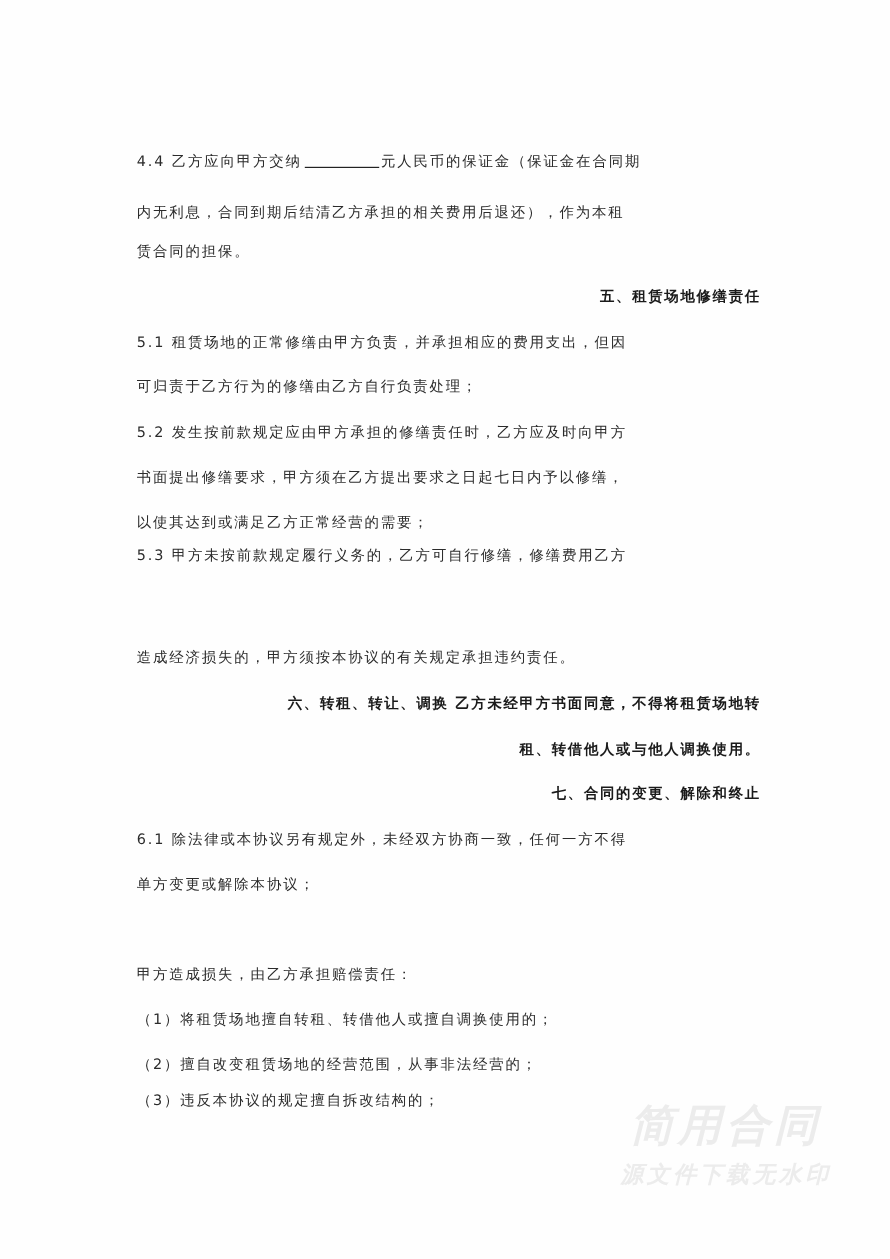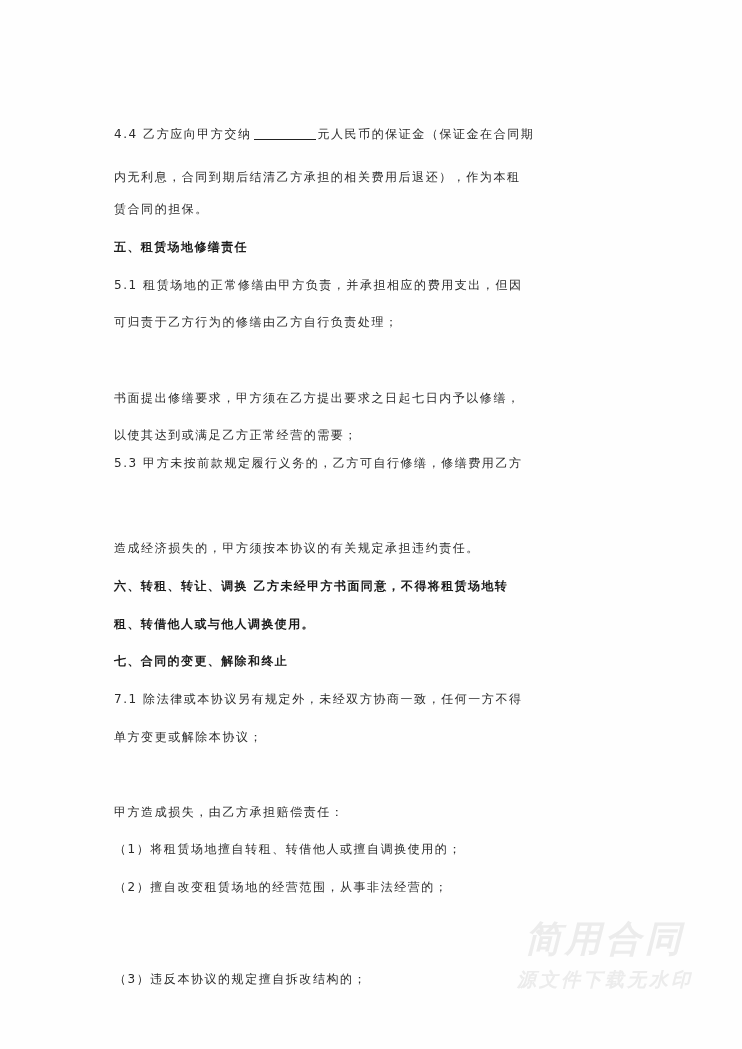--- a/index.html
+++ b/index.html
@@ -29,20 +29,21 @@
       font-size: 12px;
       line-height: 22px;
       letter-spacing: 1.55px;
       white-space: nowrap;
       color: #2b2b2b;
     }
     .line.bold {
       font-weight: bold;
       color: #1a1a1a;
       letter-spacing: 1.4px;
+      text-align: right;
     }
     .blank {
       display: inline-block;
       width: 62px;
       height: 16px;
       border-bottom: 1.5px solid #222;
       vertical-align: -2px;
       margin: 0 2px;
     }
     .watermark {
@@ -75,34 +76,35 @@
 
   <div class="line" style="top:123px">
     <span>4.4 乙方应向甲方交纳</span><span class="blank"></span><span>元人民币的保证金（保证金在合同期</span>
   </div>
   <div class="line" style="top:166px">内无利息，合同到期后结清乙方承担的相关费用后退还），作为本租</div>
   <div class="line" style="top:198px">赁合同的担保。</div>
 
   <div class="line bold" style="top:236px">五、租赁场地修缮责任</div>
   <div class="line" style="top:274px">5.1 租赁场地的正常修缮由甲方负责，并承担相应的费用支出，但因</div>
   <div class="line" style="top:311px">可归责于乙方行为的修缮由乙方自行负责处理；</div>
+  <div class="line" style="top:349px">5.2 发生按前款规定应由甲方承担的修缮责任时，乙方应及时向甲方</div>
   <div class="line" style="top:387px">书面提出修缮要求，甲方须在乙方提出要求之日起七日内予以修缮，</div>
   <div class="line" style="top:424px">以使其达到或满足乙方正常经营的需要；</div>
   <div class="line" style="top:452px">5.3 甲方未按前款规定履行义务的，乙方可自行修缮，修缮费用乙方</div>
   <div class="line" style="top:537px">造成经济损失的，甲方须按本协议的有关规定承担违约责任。</div>
 
   <div class="line bold" style="top:613px">租、转借他人或与他人调换使用。</div>
   <div class="line bold" style="top:575px">六、转租、转让、调换 乙方未经甲方书面同意，不得将租赁场地转</div>
 
   <div class="line bold" style="top:650px">七、合同的变更、解除和终止</div>
-  <div class="line" style="top:688px">7.1 除法律或本协议另有规定外，未经双方协商一致，任何一方不得</div>
+  <div class="line" style="top:688px">6.1 除法律或本协议另有规定外，未经双方协商一致，任何一方不得</div>
   <div class="line" style="top:726px">单方变更或解除本协议；</div>
   <div class="line" style="top:801px">甲方造成损失，由乙方承担赔偿责任：</div>
   <div class="line" style="top:838px">（1）将租赁场地擅自转租、转借他人或擅自调换使用的；</div>
   <div class="line" style="top:876px">（2）擅自改变租赁场地的经营范围，从事非法经营的；</div>
-  <div class="line" style="top:968px">（3）违反本协议的规定擅自拆改结构的；</div>
+  <div class="line" style="top:906px">（3）违反本协议的规定擅自拆改结构的；</div>
 
   <div class="watermark">
     <div class="wm-title">简用合同</div>
     <div class="wm-sub">源文件下载无水印</div>
   </div>
 
 </div>
 
 </body></html>

